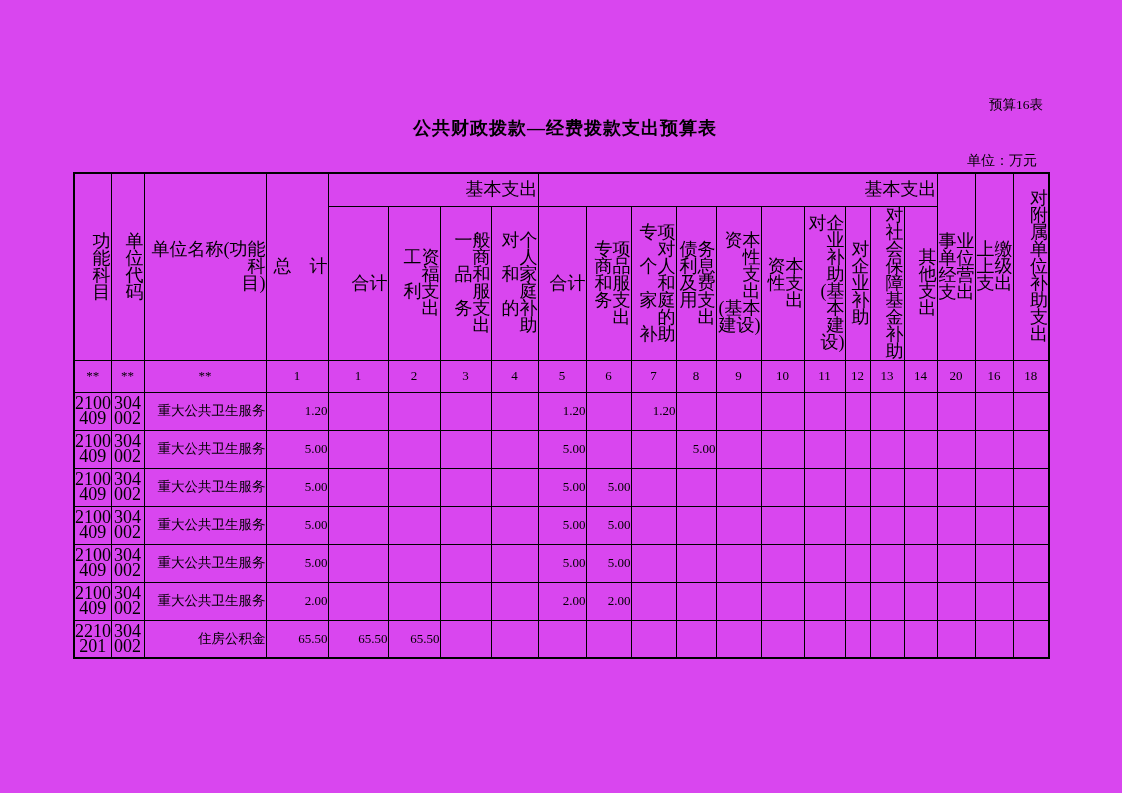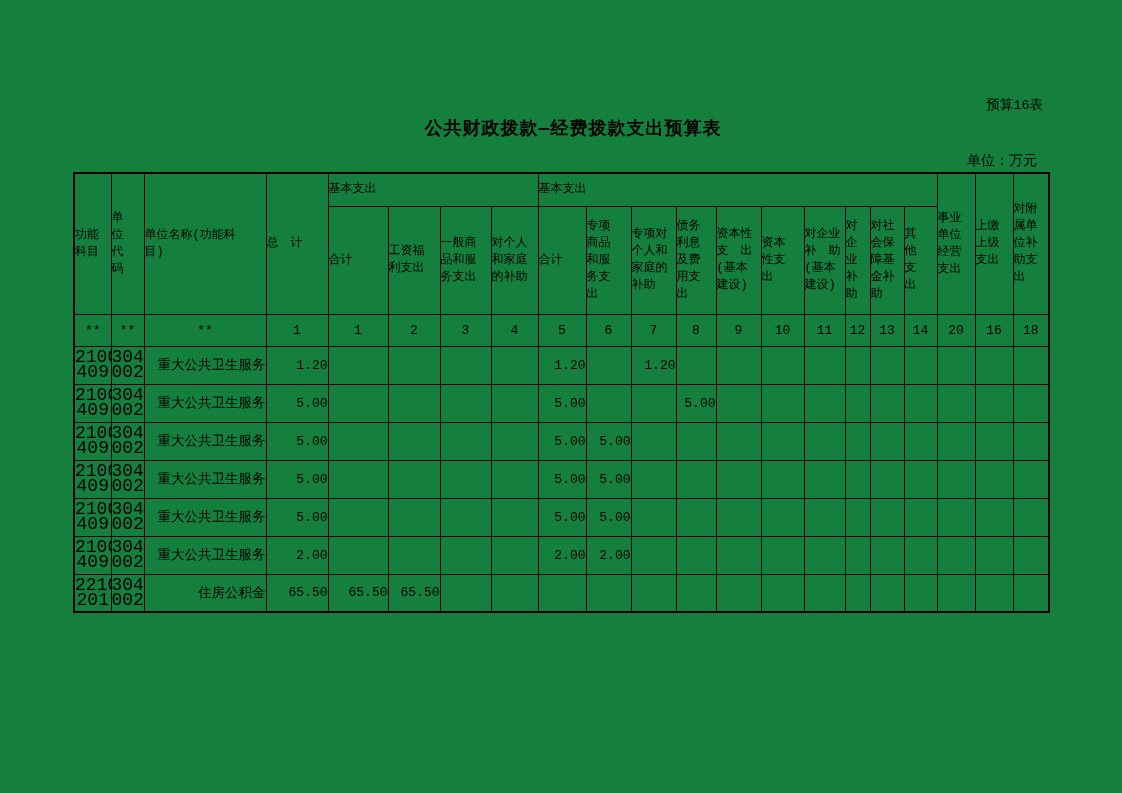--- a/index.html
+++ b/index.html
@@ -1,36 +1,36 @@
 <!DOCTYPE html>
 <html><head>
 <meta charset="utf-8">
 <style>
   html,body{margin:0;padding:0;background:#fff;}
   .page{
-    position:relative;width:1122px;height:793px;background:#15803d;
-    font-family:Liberation Mono, monospace;color:#000;
+    position:relative;width:1122px;height:793px;background:#d946ef;
+    font-family:Liberation Serif, serif;color:#000;
     overflow:hidden;
   }
   .content{position:absolute;left:73px;top:0;width:976px;height:793px;}
   .form-tag{position:absolute;top:96px;right:6px;font-size:13.5px;}
-  .doc-title{position:absolute;top:116px;left:12px;width:100%;text-align:center;
+  .doc-title{position:absolute;top:116px;left:4px;width:100%;text-align:center;
     font-size:18px;font-weight:bold;letter-spacing:1px;margin:0;}
   .unit-note{position:absolute;top:152px;right:12px;font-size:14px;}
   table.budget{
     position:absolute;left:0;top:172px;width:976px;
     border-collapse:collapse;table-layout:fixed;
     border:2px solid #000;
   }
   table.budget th,table.budget td{
     border:1px solid #000;padding:0;overflow:hidden;
     vertical-align:middle;
   }
   thead th{
-    font-weight:normal;text-align:left;font-size:12px;line-height:17px;
+    font-weight:normal;text-align:right;font-size:18px;line-height:17px;
     white-space:pre-line;
   }
   tr.group-row{height:33px;}
   tr.label-row{height:108px;}
   tr.num-row{height:32px;}
   tr.num-row td{text-align:center;font-size:13px;}
   tbody tr.data-row{height:38px;}
   tbody td{font-size:13px;}
   td.code{text-align:center;white-space:pre-line;line-height:15px;font-size:18px;}
   td.name{text-align:right;padding-left:5px;font-size:13.5px;white-space:nowrap;}

